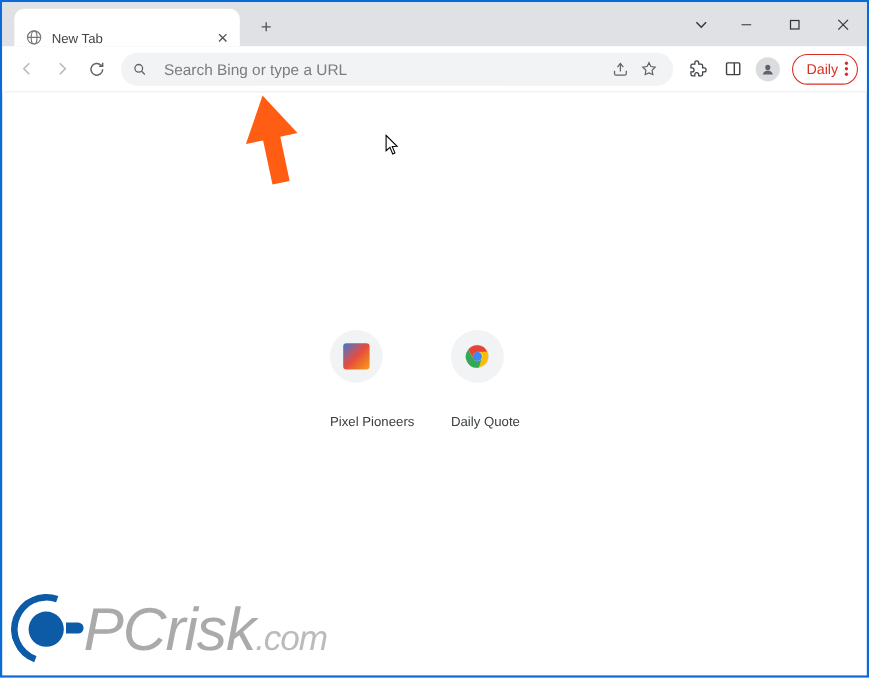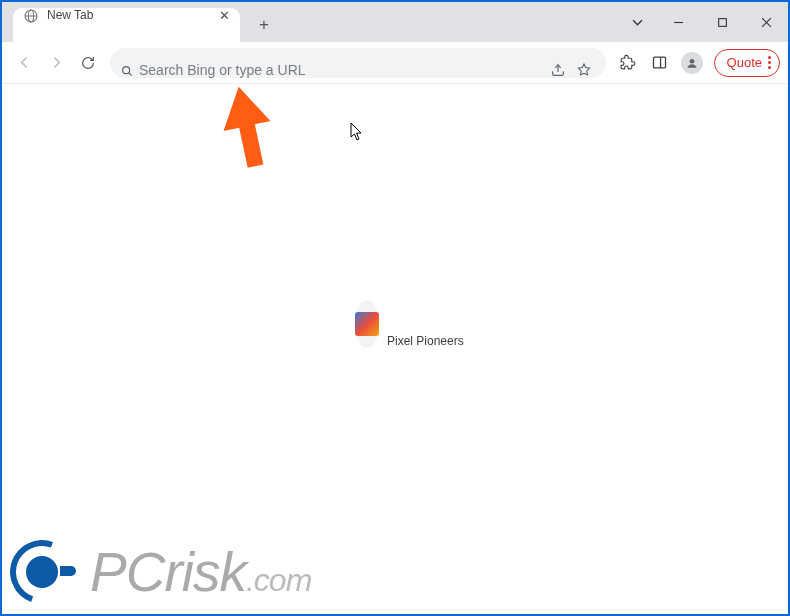--- a/index.html
+++ b/index.html
@@ -13,24 +13,24 @@
   }
   
   .titlebar {
     height: 40px;
     background: #dfe1e5;
     display: flex; align-items: flex-end;
     padding-left: 11px;
     position: relative;
   }
   .tab {
-    height: 34px; width: 227px;
+    height: 34px; width: 205px;
     background: #fff;
     border-radius: 9px 9px 0 0;
-    display: flex; align-items: flex-start;
+    display: flex; align-items: flex-end;
     padding: 0 10px;
     font-size: 12px; color: #444;
     gap: 8px;
     position: relative;
   }
   .tab .globe { width: 16px; height: 16px; }
   .tab-title { flex: 1; }
   .tab-close { font-size: 13px; color: #555; cursor: pointer; }
   .newtab-plus {
     width: 28px; height: 28px;
@@ -62,22 +62,22 @@
   .nav-btn {
     width: 28px; height: 28px;
     display: flex; align-items: center; justify-content: center;
     color: #5f6368; border-radius: 50%;
   }
   .nav-btn.disabled { color: #b8b8b8; }
   .omnibox {
     flex: 1; height: 30px;
     background: #f1f3f4;
     border-radius: 15px;
-    display: flex; align-items: flex-end;
-    padding: 0 10px; gap: 5px;
+    display: flex; align-items: center;
+    padding: 0 10px; gap: 15px;
     margin: 0 4px;
   }
   .omnibox svg.search { width: 14px; height: 14px; color: #5f6368; }
   .omnibox input {
     flex: 1; border: none; background: transparent; outline: none;
     font-size: 14px; color: #333;
   }
   .omnibox input::placeholder { color: #7a7c80; }
   .om-right { display: flex; align-items: center; gap: 10px; padding-right: 4px;}
   .om-right svg { width: 16px; height: 16px; color: #5f6368; }
@@ -116,38 +116,38 @@
   .cursor {
     position: absolute; left: 348px; top: 38px;
     width: 14px; height: 20px;
   }
   .shortcuts {
     position: absolute; top: 216px; left: 0; right: 0;
     display: flex; justify-content: center; gap: 30px;
   }
   .shortcut {
     width: 80px;
-    display: flex; align-items: flex-end;
-    gap: 8px;
+    display: flex; flex-direction: column; align-items: flex-start;
+    gap: 28px;
   }
   .sh-circle {
     width: 48px; height: 48px; border-radius: 50%;
     background: #f2f3f4;
     display: flex; align-items: center; justify-content: center;
   }
   .sh-circle svg, .sh-circle .pix { width: 24px; height: 24px; }
   .pix {
     background: linear-gradient(135deg,#3a7bd5,#e84c3d,#f6a211);
     border-radius: 3px;
   }
   .sh-label { font-size: 12px; color: #3c4043; text-align: center; white-space: nowrap;}
   
   .watermark {
     position: absolute; left: 8px; bottom: 10px;
-    display: flex; align-items: center; gap: 16px;
+    display: flex; align-items: center; gap: 2px;
     font-style: italic;
     font-family: Arial, sans-serif;
     color: #888;
   }
   .wm-badge {
     width: 64px; height: 64px; position: relative;
   }
   .wm-badge .outer {
     position:absolute; inset:0;
     border: 6px solid #0d5aa7; border-radius:50%;
@@ -252,21 +252,21 @@
         <line x1="13.5" y1="4.5" x2="13.5" y2="19.5"></line>
       </svg>
   </div>
   <div class="avatar">
     <svg viewBox="0 0 24 24" fill="#5f6368">
         <circle cx="12" cy="9" r="4"></circle>
         <path d="M4 20c1-4 5-6 8-6s7 2 8 6z"></path>
       </svg>
   </div>
   <div class="update-btn">
-    <span>Quote</span>
+    <span>Daily</span>
     <span class="kebab">
         <i></i>
         <i></i>
         <i></i>
       </span>
   </div>
 </div>
 
 <div class="content">
   <svg class="arrow" viewBox="0 0 60 85">
@@ -276,20 +276,32 @@
     <path d="M1 1 L1 15 L4.5 12 L7 18 L9 17 L6.6 11.2 L11 11 Z" fill="#fff" stroke="#000" stroke-width="1"></path>
   </svg>
 
   <div class="shortcuts">
     <div class="shortcut">
       <div class="sh-circle">
           <div class="pix"></div>
         </div>
       <div class="sh-label">Pixel Pioneers</div>
     </div>
+    <div class="shortcut">
+      <div class="sh-circle">
+        <svg viewBox="0 0 24 24">
+            <circle cx="12" cy="12" r="10" fill="#fff" stroke="#ddd"></circle>
+            <circle cx="12" cy="12" r="4.2" fill="#4285f4"></circle>
+            <path d="M12 7.8A4.2 4.2 0 0 0 8.4 14L3.6 6A10 10 0 0 1 21 8H12z" fill="#ea4335"></path>
+            <path d="M12 7.8h9a10 10 0 0 1-7.5 14L16 14a4.2 4.2 0 0 0-4-6.2z" fill="#fbbc05"></path>
+            <path d="M8.4 14 3.6 6a10 10 0 0 0 9.9 16L16 14a4.2 4.2 0 0 1-7.6 0z" fill="#34a853"></path>
+          </svg>
+      </div>
+      <div class="sh-label">Daily Quote</div>
+    </div>
   </div>
 
   <div class="watermark">
     <div class="wm-badge">
       <div class="outer"></div>
         <div class="inner"></div>
         <div class="stripe"></div>
     </div>
     <div class="wm-text">
       <span class="l1">PCrisk</span><span class="l3">.com</span>

